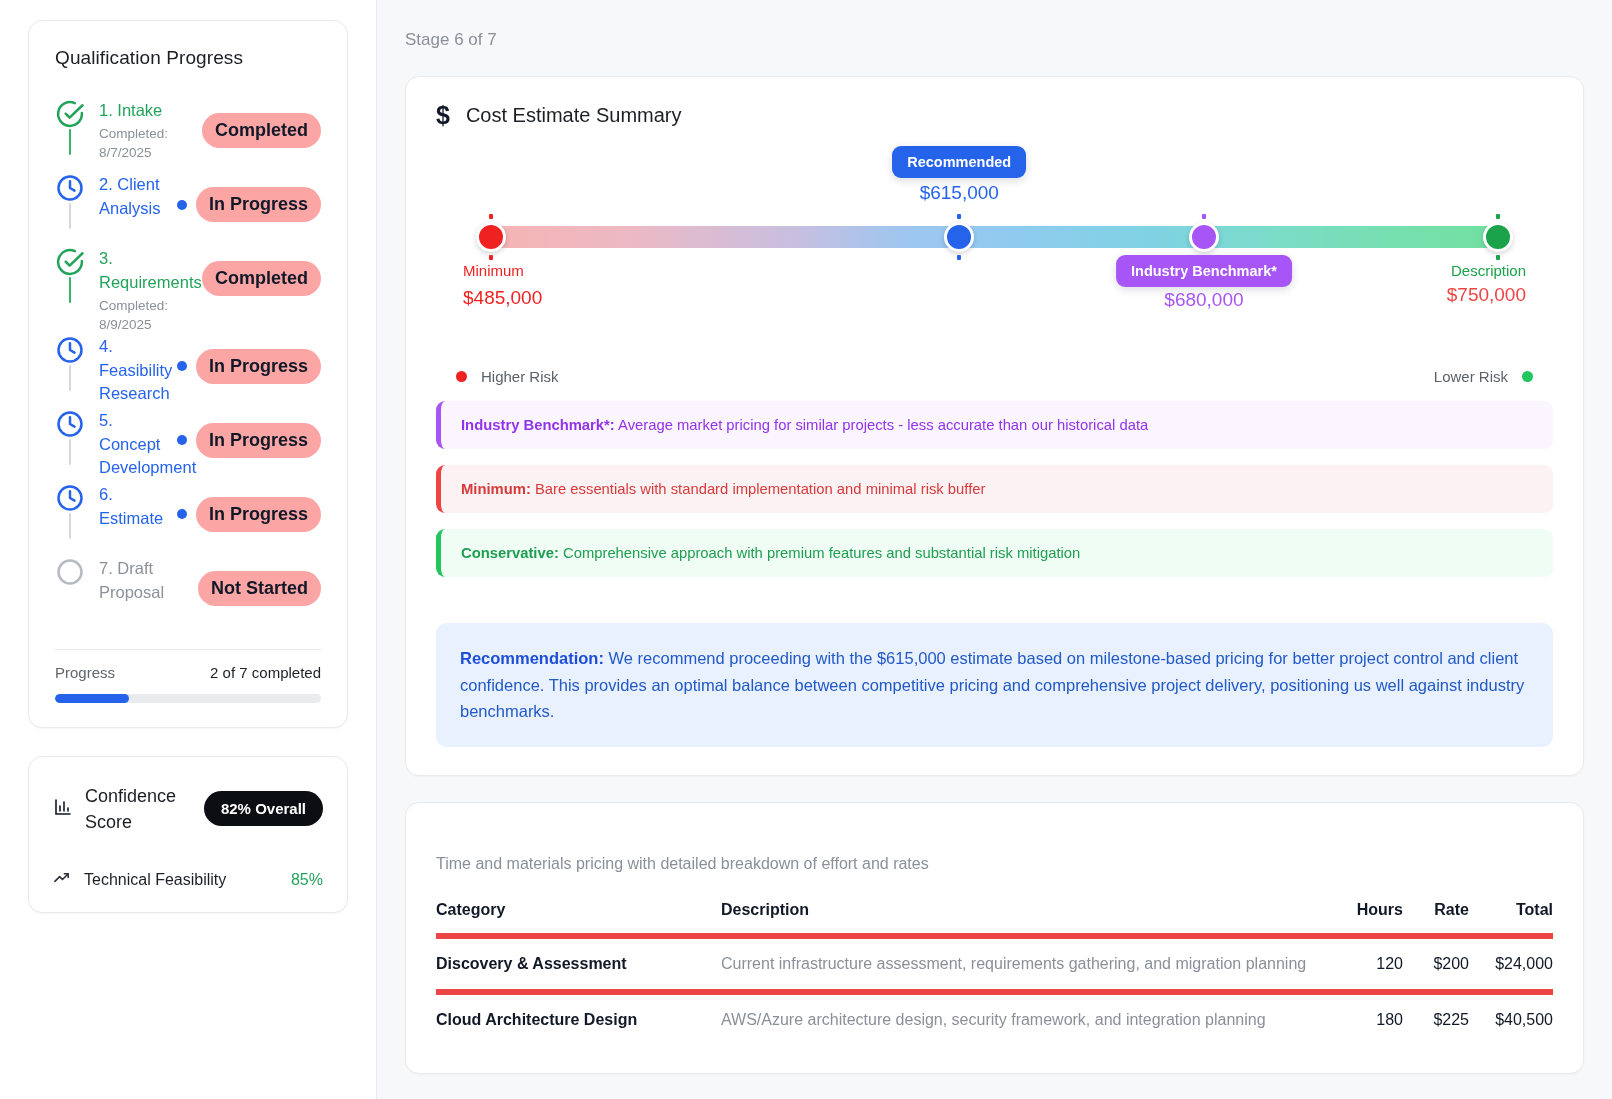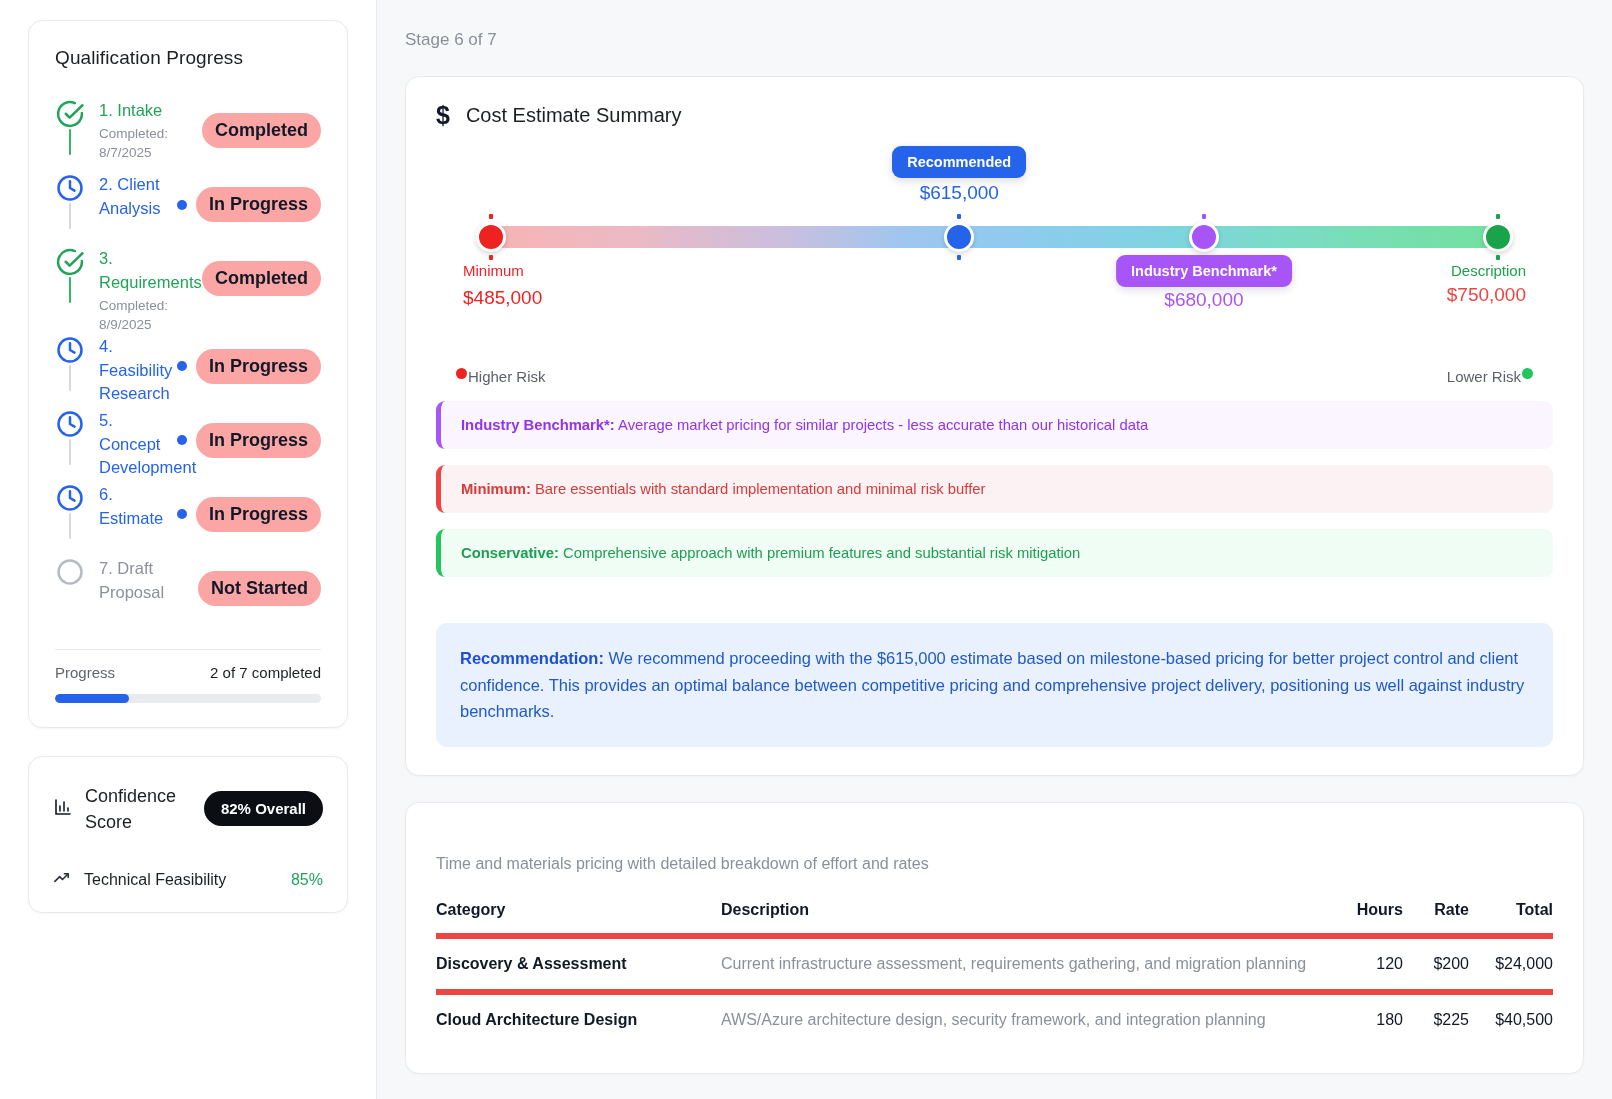--- a/index.html
+++ b/index.html
@@ -164,21 +164,21 @@
     position: absolute; white-space: nowrap;
     color: #ffffff; font-size: 14.5px; font-weight: bold;
     border-radius: 9px; padding: 8px 15px;
     box-shadow: 0 3px 8px rgba(16,24,40,0.14);
   }
 
   .risk-row {
     display: flex; justify-content: space-between; align-items: center;
     margin-top: 6px; padding: 0 20px;
   }
-  .risk { display: flex; gap: 1px; font-size: 15px; color: #5c6169; }
+  .risk { display: flex; align-items: center; gap: 14px; font-size: 15px; color: #5c6169; }
   .risk .bullet { width: 11px; height: 11px; border-radius: 50%; }
 
   .note {
     border-left: 5px solid transparent; border-radius: 9px;
     padding: 16px 20px; margin-top: 16px; font-size: 14.8px;
   }
   .note b { font-weight: bold; }
   .note.min  { background: #fdf2f3; border-left-color: #ef4444; color: #d83a3a; }
   .note.ind  { background: #faf5ff; border-left-color: #a855f7; color: #9333ea; }
   .note.cons { background: #f0fdf4; border-left-color: #22c55e; color: #1e9e52; }

